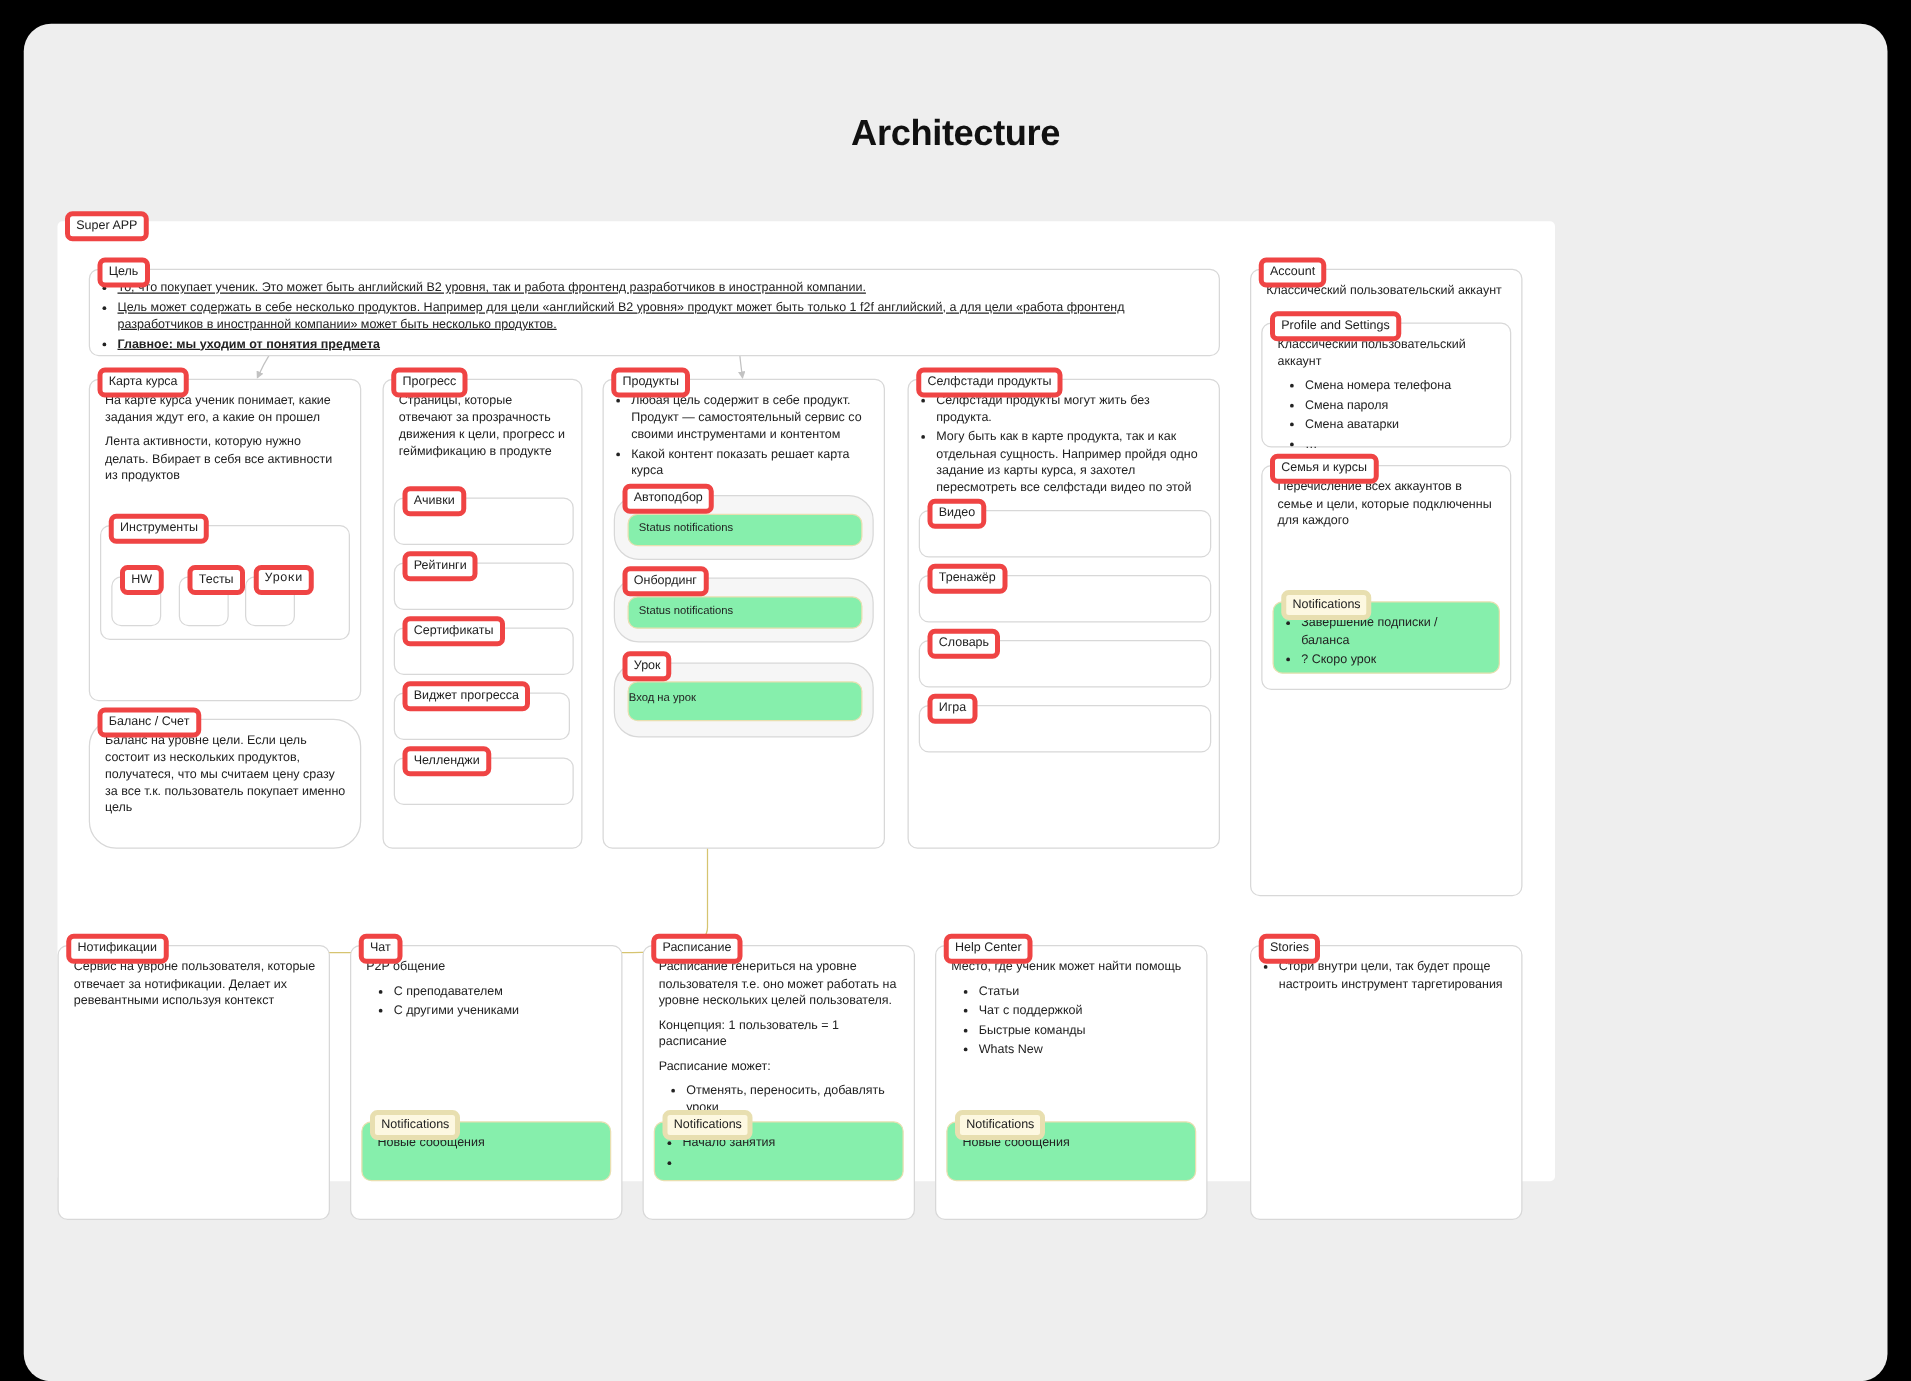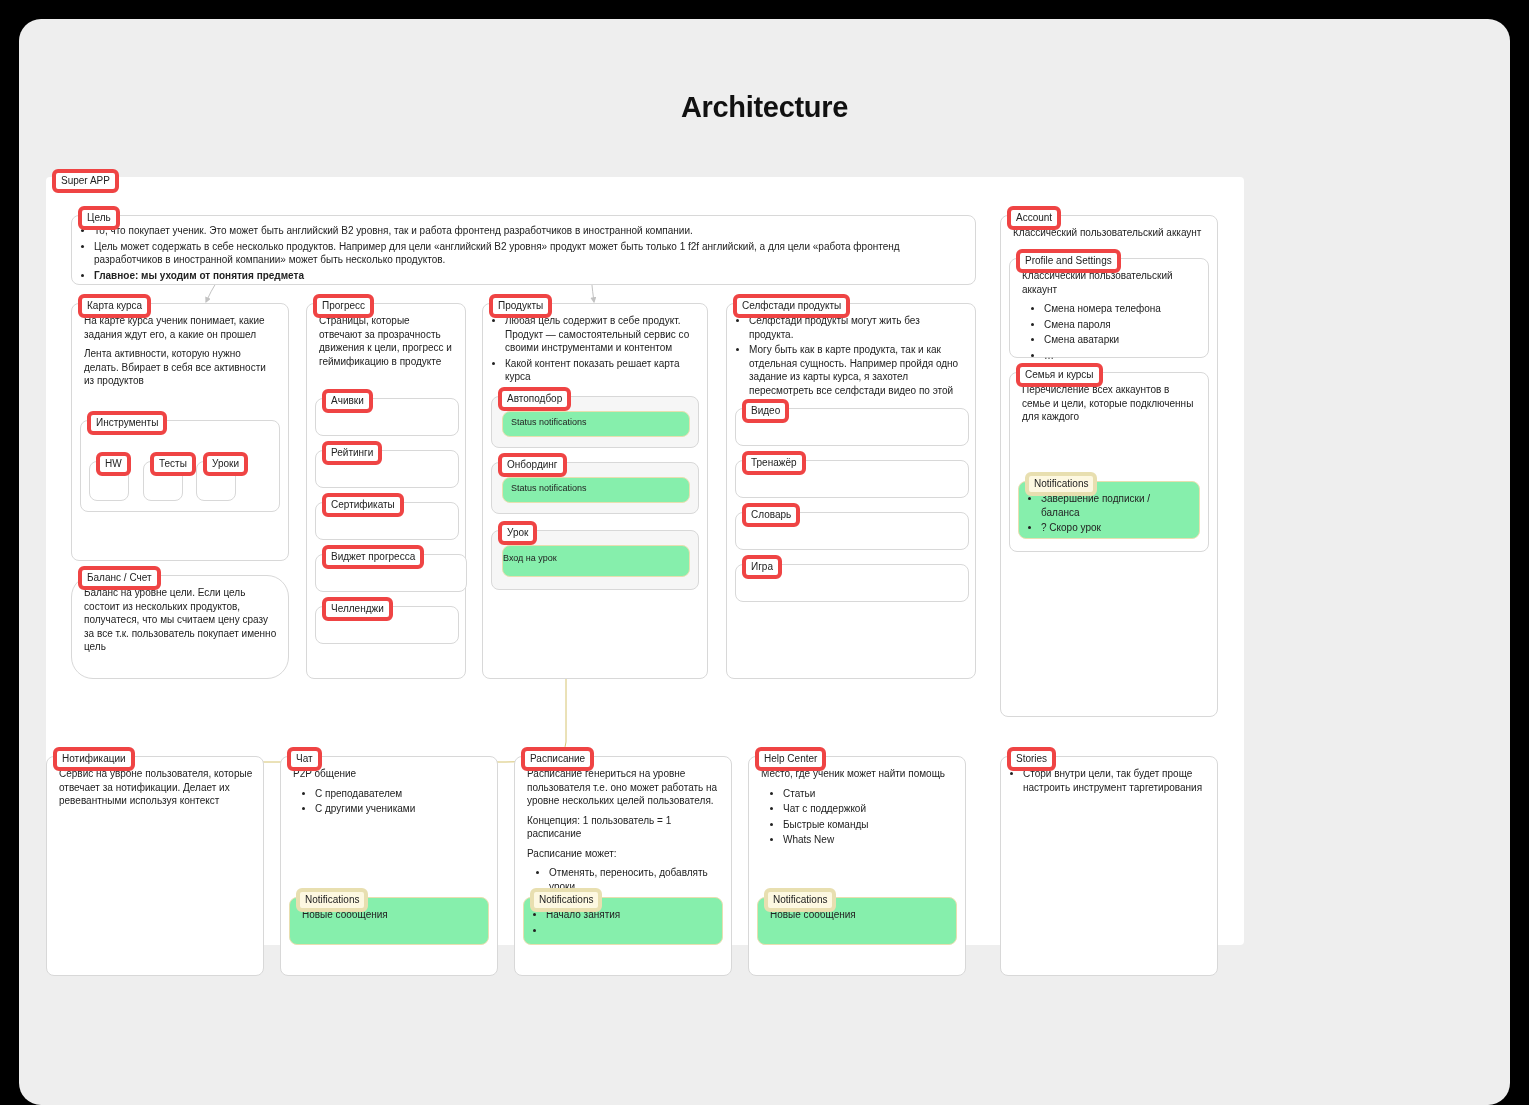--- a/index.html
+++ b/index.html
@@ -51,21 +51,21 @@
   }
   .tag-top { position: absolute; top: -10px; left: 6px; z-index:2; }
   .main-box > .tag-top { top: -8px; }
 
   .box {
     position: absolute;
     background: #fff;
     border: 1px solid #d8d8d8;
     border-radius: 8px;
   }
-  .box.gray { background: #f6f6f6; }
+  .box.gray { background: #f6f6f6; border-radius: 20px; }
   .box.yellow { background: #86efac; border-color:#e8dfb0; }
   .content { padding: 10px 10px 10px 12px; font-size: 10px; line-height: 1.35; }
   ul.content, .content ul { list-style: disc; padding-left: 22px; }
   ul.content li, .content ul li { margin-bottom: 2px; }
   .content p { margin-bottom: 6px; }
   .content-strong { font-weight: 700; }
 
   
   svg.arrows { position:absolute; top:0; left:0; pointer-events:none; }
 </style>
@@ -87,21 +87,21 @@
             <path d="M0,0 L10,5 L0,10 z" fill="#d6c470"></path>
           </marker>
       </defs>
 
       <path d="M 180 93 Q 170 103, 160 125" fill="none" stroke="#c2c2c2" stroke-width="1" marker-end="url(#arr-gray)"></path>
       <path d="M 545 93 Q 545 103, 548 125" fill="none" stroke="#c2c2c2" stroke-width="1" marker-end="url(#arr-gray)"></path>
 
       <path d="M 520 420 L 520 565 Q 520 585, 460 585 L 150 585 Q 130 585, 130 605 L 130 770" fill="none" stroke="#d6c470" stroke-width="1" marker-end="url(#arr-yellow)"></path>
     </svg>
 
-    <div class="box" style="top:38px; left:25px; width:905px; height:70px;">
+    <div class="box" style="top:38px; left:25px; width:905px; height:70px;text-decoration:underline;">
       <span class="tag tag-top">Цель</span>
       <ul class="content" style="padding-top:8px;">
         <li>То, что покупает ученик. Это может быть английский B2 уровня, так и работа фронтенд разработчиков в иностранной компании.</li>
         <li>Цель может содержать в себе несколько продуктов. Например для цели «английский B2 уровня» продукт может быть только 1 f2f английский, а для цели «работа фронтенд разработчиков в иностранной компании» может быть несколько продуктов.</li>
         <li class="content-strong">Главное: мы уходим от понятия предмета</li>
       </ul>
     </div>
 
     <div class="box" style="top:126px; left:25px; width:218px; height:258px;">
       <span class="tag tag-top">Карта курса</span>
@@ -110,21 +110,21 @@
         <p>Лента активности, которую нужно делать. Вбирает в себя все активности из продуктов</p>
       </div>
       <div class="box" style="top:116px; left:8px; width:200px; height:92px;">
         <span class="tag tag-top">Инструменты</span>
         <div class="box" style="top:40px; left:8px; width:40px; height:40px;">
             <span class="tag tag-top">HW</span>
           </div>
         <div class="box" style="top:40px; left:62px; width:40px; height:40px;">
             <span class="tag tag-top">Тесты</span>
           </div>
-        <div class="box" style="top:40px; left:115px; width:40px; height:40px;">
+        <div class="box" style="top:40px; left:115px; width:40px; height:40px;font-family:Liberation Mono, monospace;">
             <span class="tag tag-top">Уроки</span>
           </div>
       </div>
     </div>
 
     <div class="box" style="top:398px; left:25px; width:218px; height:104px;border-radius:22px;">
       <span class="tag tag-top">Баланс / Счет</span>
       <div class="content">
           <p>Баланс на уровне цели. Если цель состоит из нескольких продуктов, получатеся, что мы считаем цену сразу за все т.к. пользователь покупает именно цель</p>
         </div>
@@ -137,21 +137,21 @@
         </div>
       <div class="box" style="top:94px; left:8px; width:144px; height:38px;">
           <span class="tag tag-top">Ачивки</span>
         </div>
       <div class="box" style="top:146px; left:8px; width:144px; height:38px;">
           <span class="tag tag-top">Рейтинги</span>
         </div>
       <div class="box" style="top:198px; left:8px; width:144px; height:38px;">
           <span class="tag tag-top">Сертификаты</span>
         </div>
-      <div class="box" style="top:250px; left:8px; width:152px; height:38px;">
+      <div class="box" style="top:250px; left:8px; width:141px; height:38px;">
           <span class="tag tag-top">Виджет прогресса</span>
         </div>
       <div class="box" style="top:302px; left:8px; width:144px; height:38px;">
           <span class="tag tag-top">Челленджи</span>
         </div>
     </div>
 
     <div class="box" style="top:126px; left:436px; width:226px; height:376px;">
       <span class="tag tag-top">Продукты</span>
       <ul class="content">

